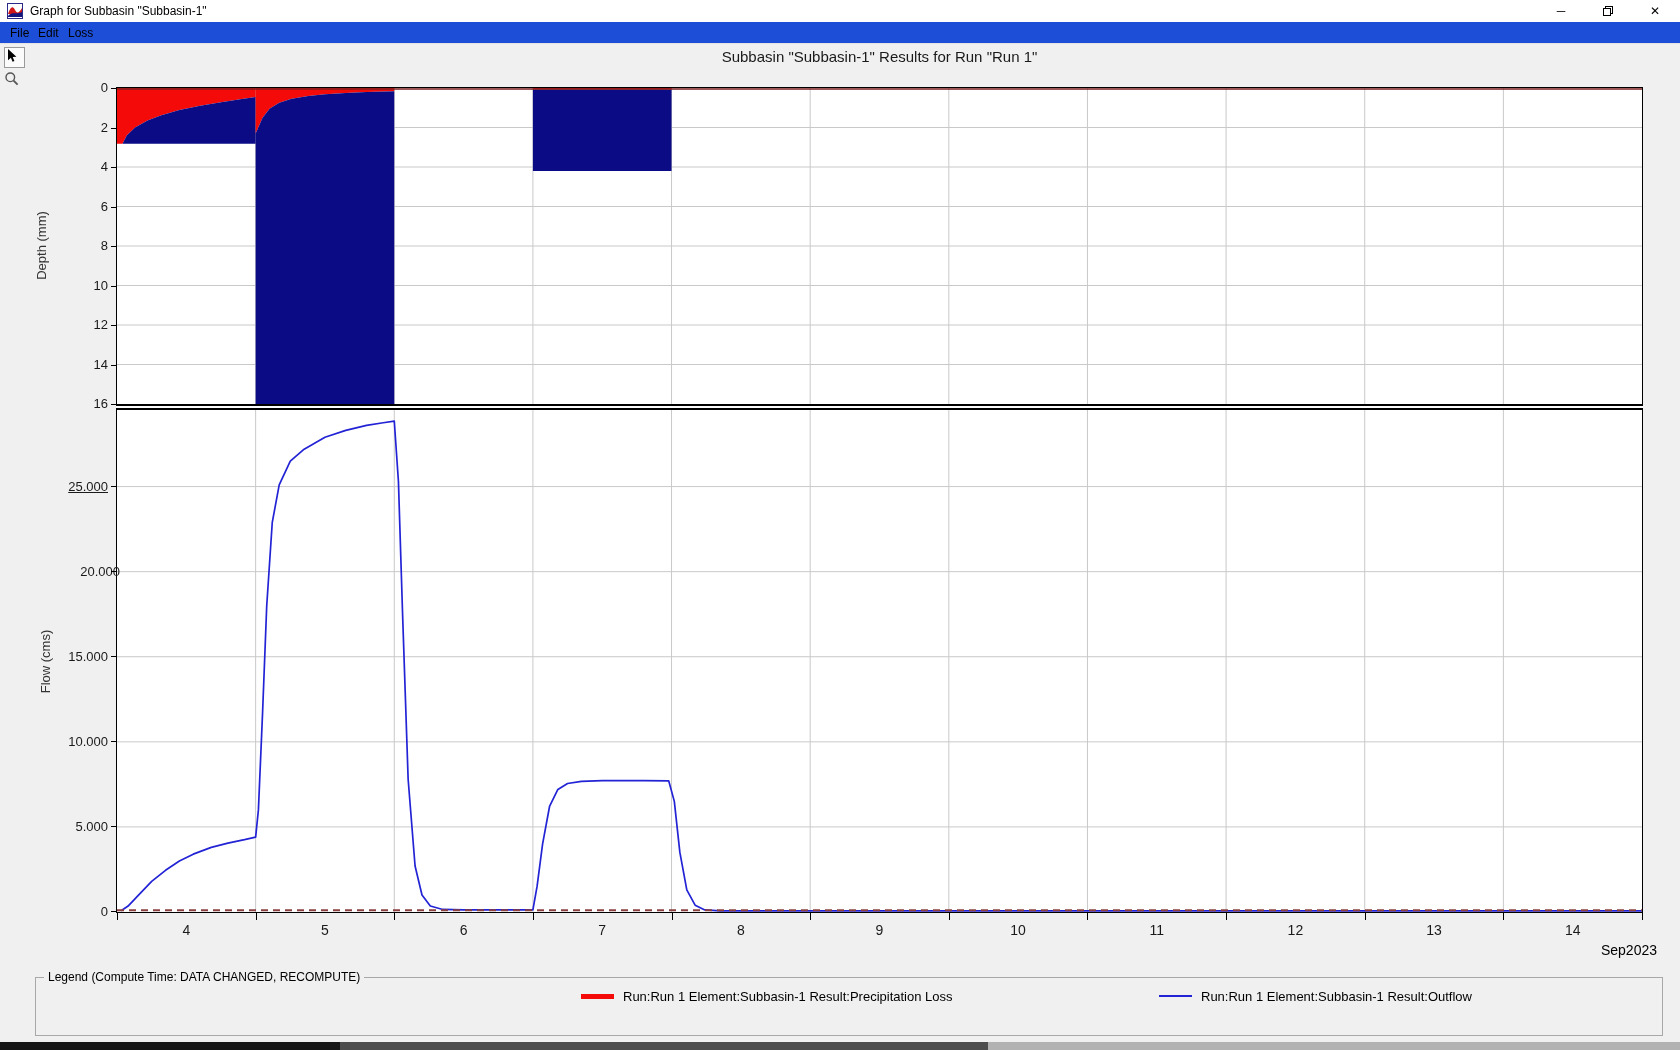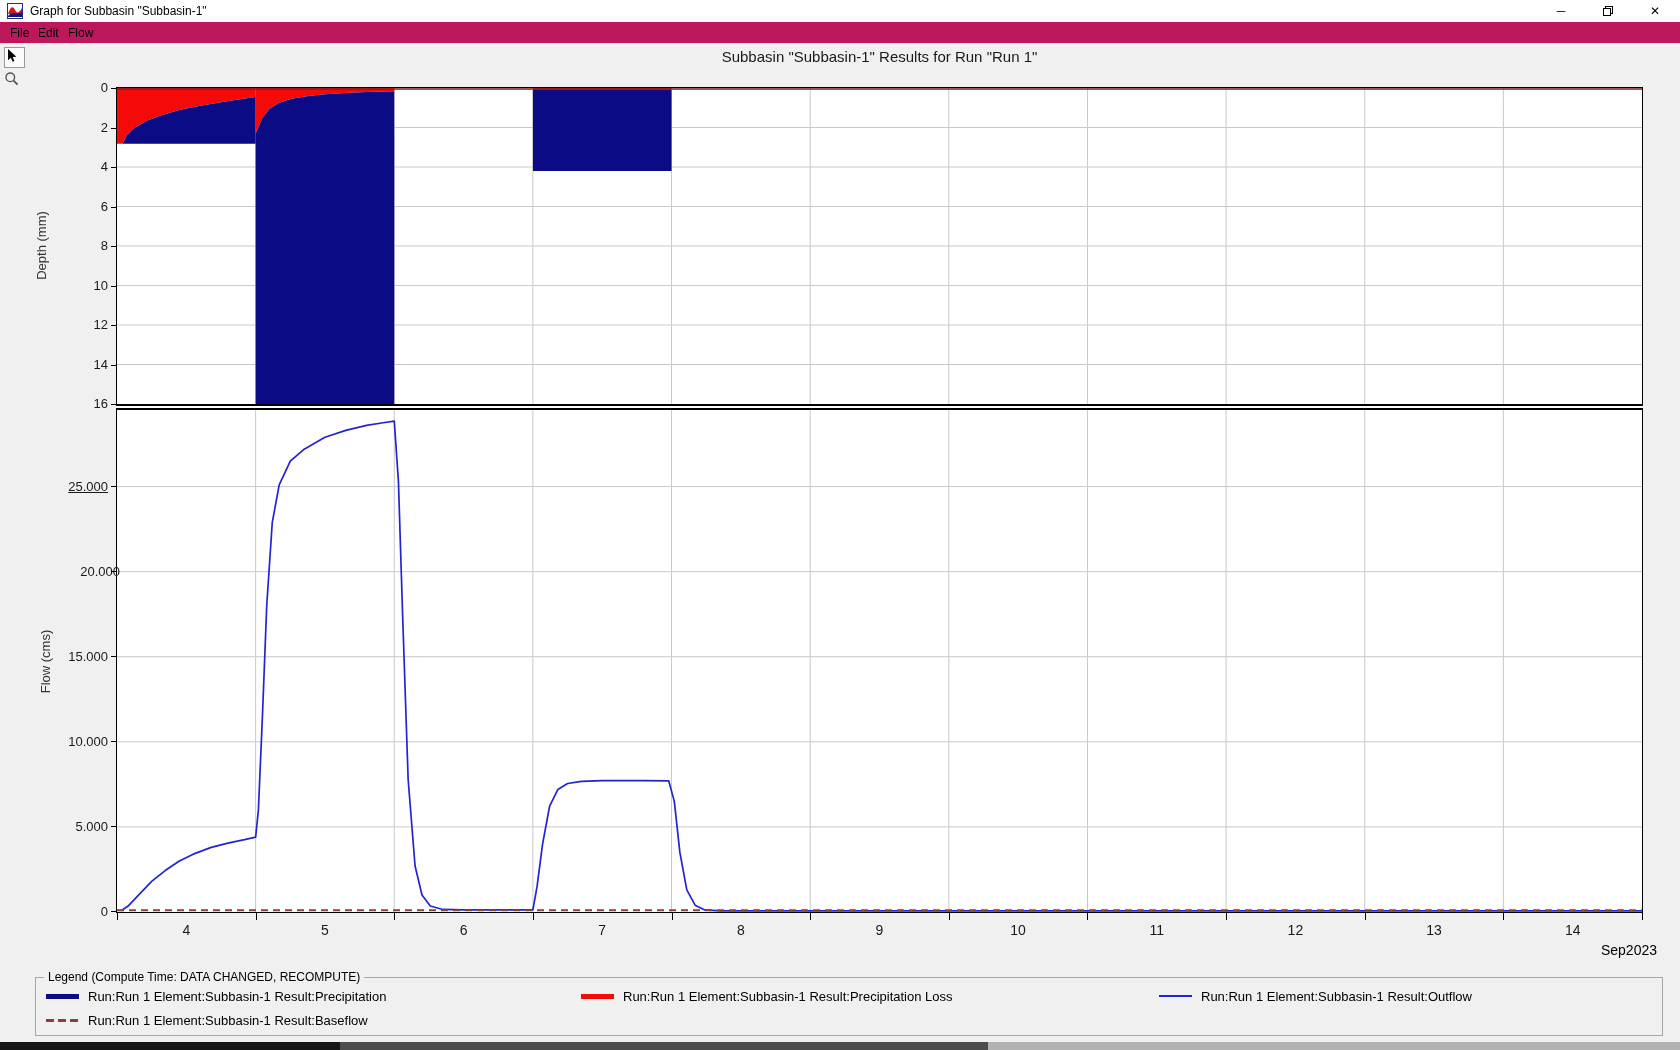--- a/index.html
+++ b/index.html
@@ -4,21 +4,21 @@
 <style>
   html,body{margin:0;padding:0;}
   body{width:1680px;height:1050px;overflow:hidden;background:#f0f0f0;
        font-family:"Liberation Sans", sans-serif;color:#000;position:relative;}
   
   .titlebar{position:absolute;left:0;top:0;width:1680px;height:22px;background:#ffffff;}
   .app-icon{position:absolute;left:7px;top:3px;width:16px;height:16px;}
   .title-text{position:absolute;left:30px;top:4px;font-size:12px;white-space:nowrap;}
   .winbtn{position:absolute;top:0;width:46px;height:22px;text-align:center;line-height:22px;
           font-size:12px;color:#000;}
-  .menubar{position:absolute;left:0;top:22px;width:1680px;height:21px;background:#be185d;
+  .menubar{position:absolute;left:0;top:22px;width:1680px;height:21px;background:#1d4ed8;
            border-bottom:1px solid #e4e4e4;}
   .menu-item{position:absolute;top:3px;font-size:12px;padding:1px 5px;}
   
   .toolbtn{position:absolute;width:19px;height:19px;background:#f0f0f0;}
   .toolbtn.sel{border:1px solid #9a9a9a;background:#fbfbfb;}
   
   .chart-title{position:absolute;left:117px;top:48px;width:1525px;text-align:center;
                font-size:15px;color:#1a1a1a;}
   .ylab{position:absolute;font-size:13px;color:#333;transform:rotate(-90deg);
         transform-origin:center;white-space:nowrap;}
@@ -58,21 +58,21 @@
       <rect x="3.5" y="1.5" width="7" height="7" fill="none" stroke="#000"></rect>
       <rect x="1.5" y="3.5" width="7" height="7" fill="#fff" stroke="#000"></rect>
     </svg>
   </span>
   <span class="winbtn" style="left:1632px;">✕</span>
 </div>
 
 <div class="menubar">
   <span class="menu-item" style="left:5px;">File</span>
   <span class="menu-item" style="left:33px;">Edit</span>
-  <span class="menu-item" style="left:63px;">Flow</span>
+  <span class="menu-item" style="left:63px;">Loss</span>
 </div>
 
 <div class="toolbtn sel" style="left:4px;top:47px;">
   <svg width="15" height="15" viewBox="0 0 15 15">
     <path d="M3 1 L3 12.2 L5.9 9.7 L7.6 13.7 L9.4 12.9 L7.7 9 L11.4 8.8 Z" fill="#000"></path>
   </svg>
 </div>
 <div class="toolbtn" style="left:4px;top:71px;">
   <svg width="16" height="16" viewBox="0 0 16 16">
     <circle cx="6.3" cy="6.3" r="4.3" fill="none" stroke="#555" stroke-width="1.4"></circle>
@@ -185,30 +185,20 @@
     <div class="ticklab-x" style="left: 1134.77px; top: 922px;">11</div>
     <div class="ticklab-x" style="left: 1273.41px; top: 922px;">12</div>
     <div class="ticklab-x" style="left: 1412.05px; top: 922px;">13</div>
     <div class="ticklab-x" style="left: 1550.68px; top: 922px;">14</div>
   </div>
 
 <div class="date-label">Sep2023</div>
 
 <div class="legend-box">
   <span class="legend-title">Legend (Compute Time: DATA CHANGED, RECOMPUTE)</span>
-  <div class="legend-col" style="left:10px;" id="legend-col-0">
-      <div class="legend-row">
-        <div class="legend-swatch" style="height: 5px; background: rgb(11, 11, 134);"></div>
-        <span class="legend-label">Run:Run 1 Element:Subbasin-1 Result:Precipitation</span>
-      </div>
-      <div class="legend-row">
-        <div class="legend-swatch" style="height: 3px; background: repeating-linear-gradient(90deg, rgb(139, 64, 64) 0px, rgb(139, 64, 64) 8px, transparent 8px, transparent 12px);"></div>
-        <span class="legend-label">Run:Run 1 Element:Subbasin-1 Result:Baseflow</span>
-      </div>
-    </div>
   <div class="legend-col" style="left:545px;" id="legend-col-1">
       <div class="legend-row">
         <div class="legend-swatch" style="height: 5px; background: rgb(245, 10, 10);"></div>
         <span class="legend-label">Run:Run 1 Element:Subbasin-1 Result:Precipitation Loss</span>
       </div>
     </div>
   <div class="legend-col" style="left:1123px;" id="legend-col-2">
       <div class="legend-row">
         <div class="legend-swatch" style="height: 2px; background: rgb(35, 35, 214);"></div>
         <span class="legend-label">Run:Run 1 Element:Subbasin-1 Result:Outflow</span>

